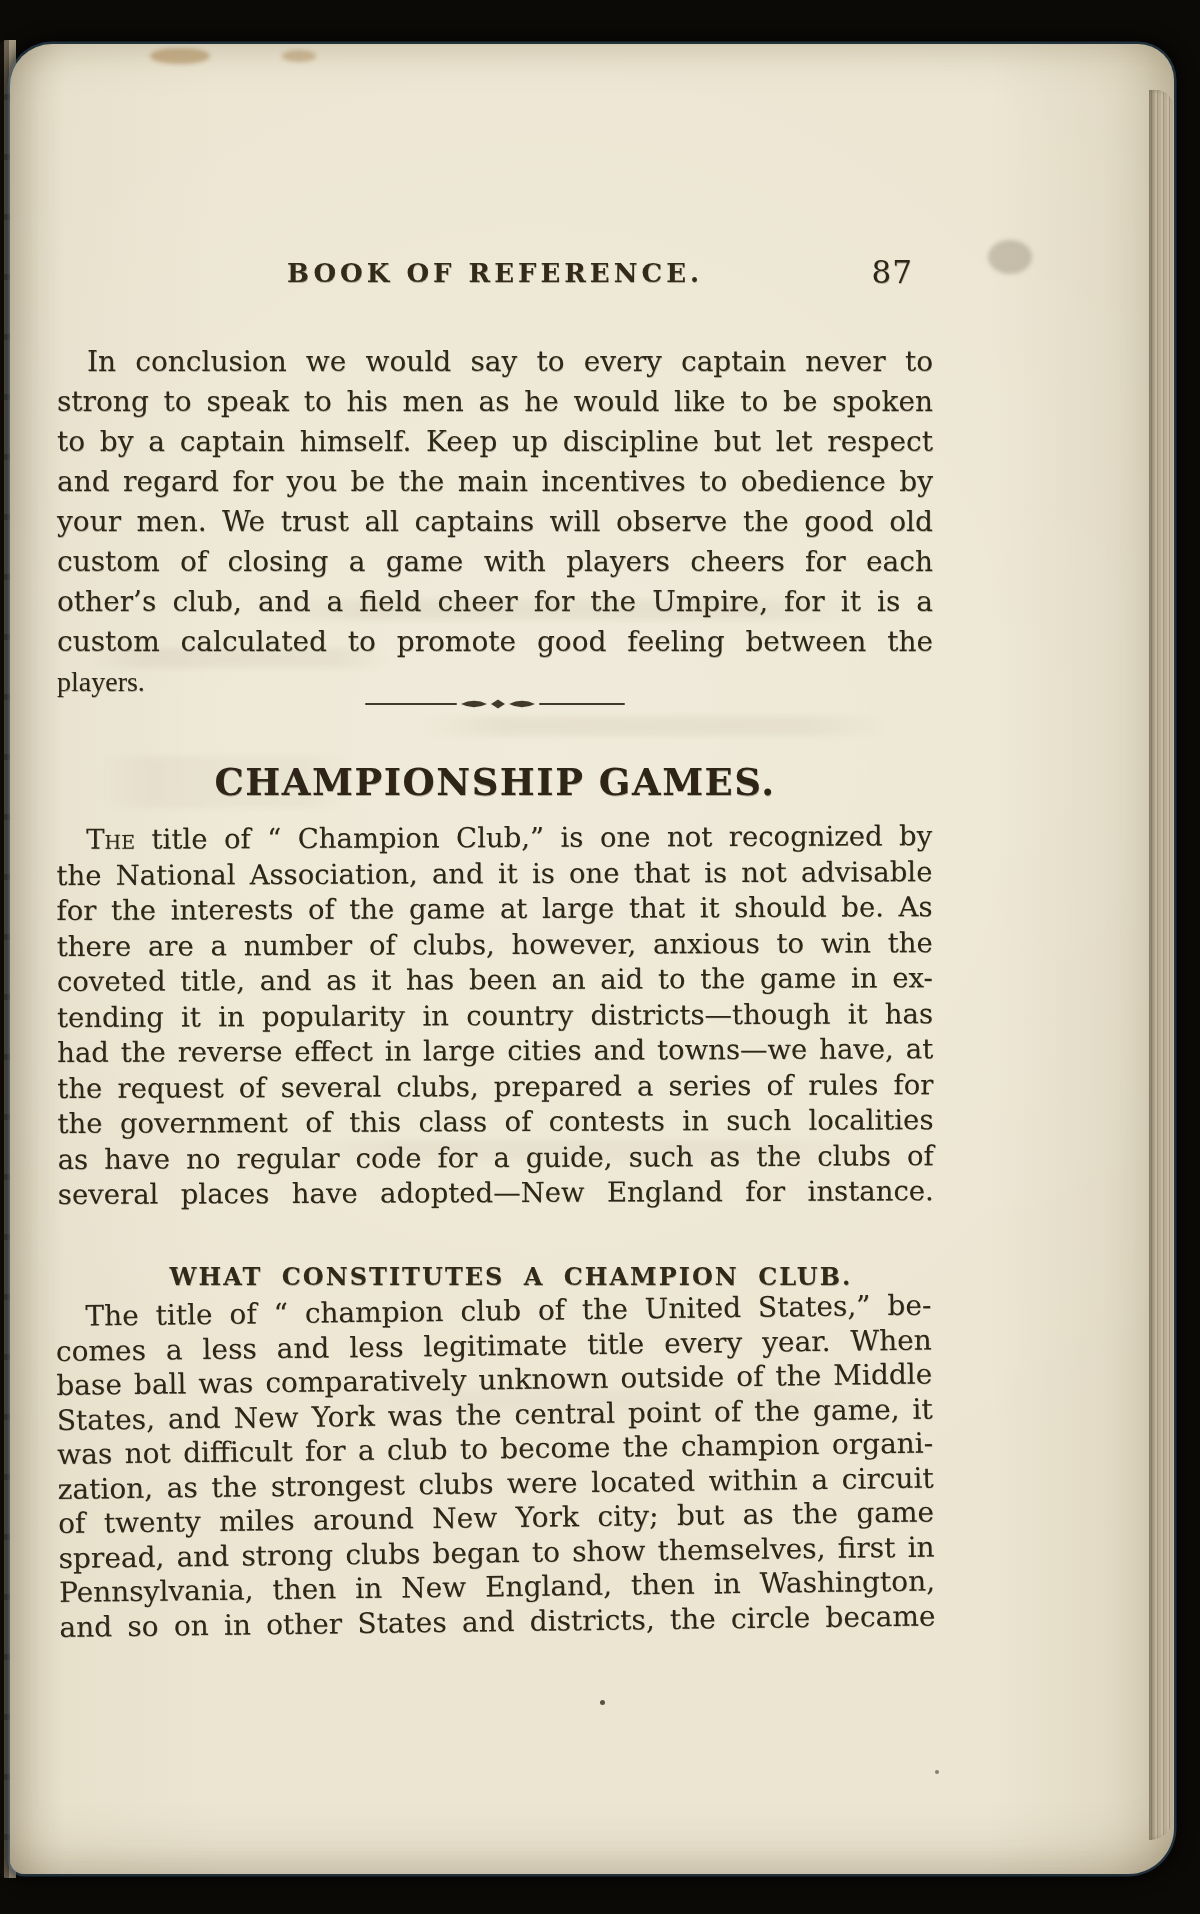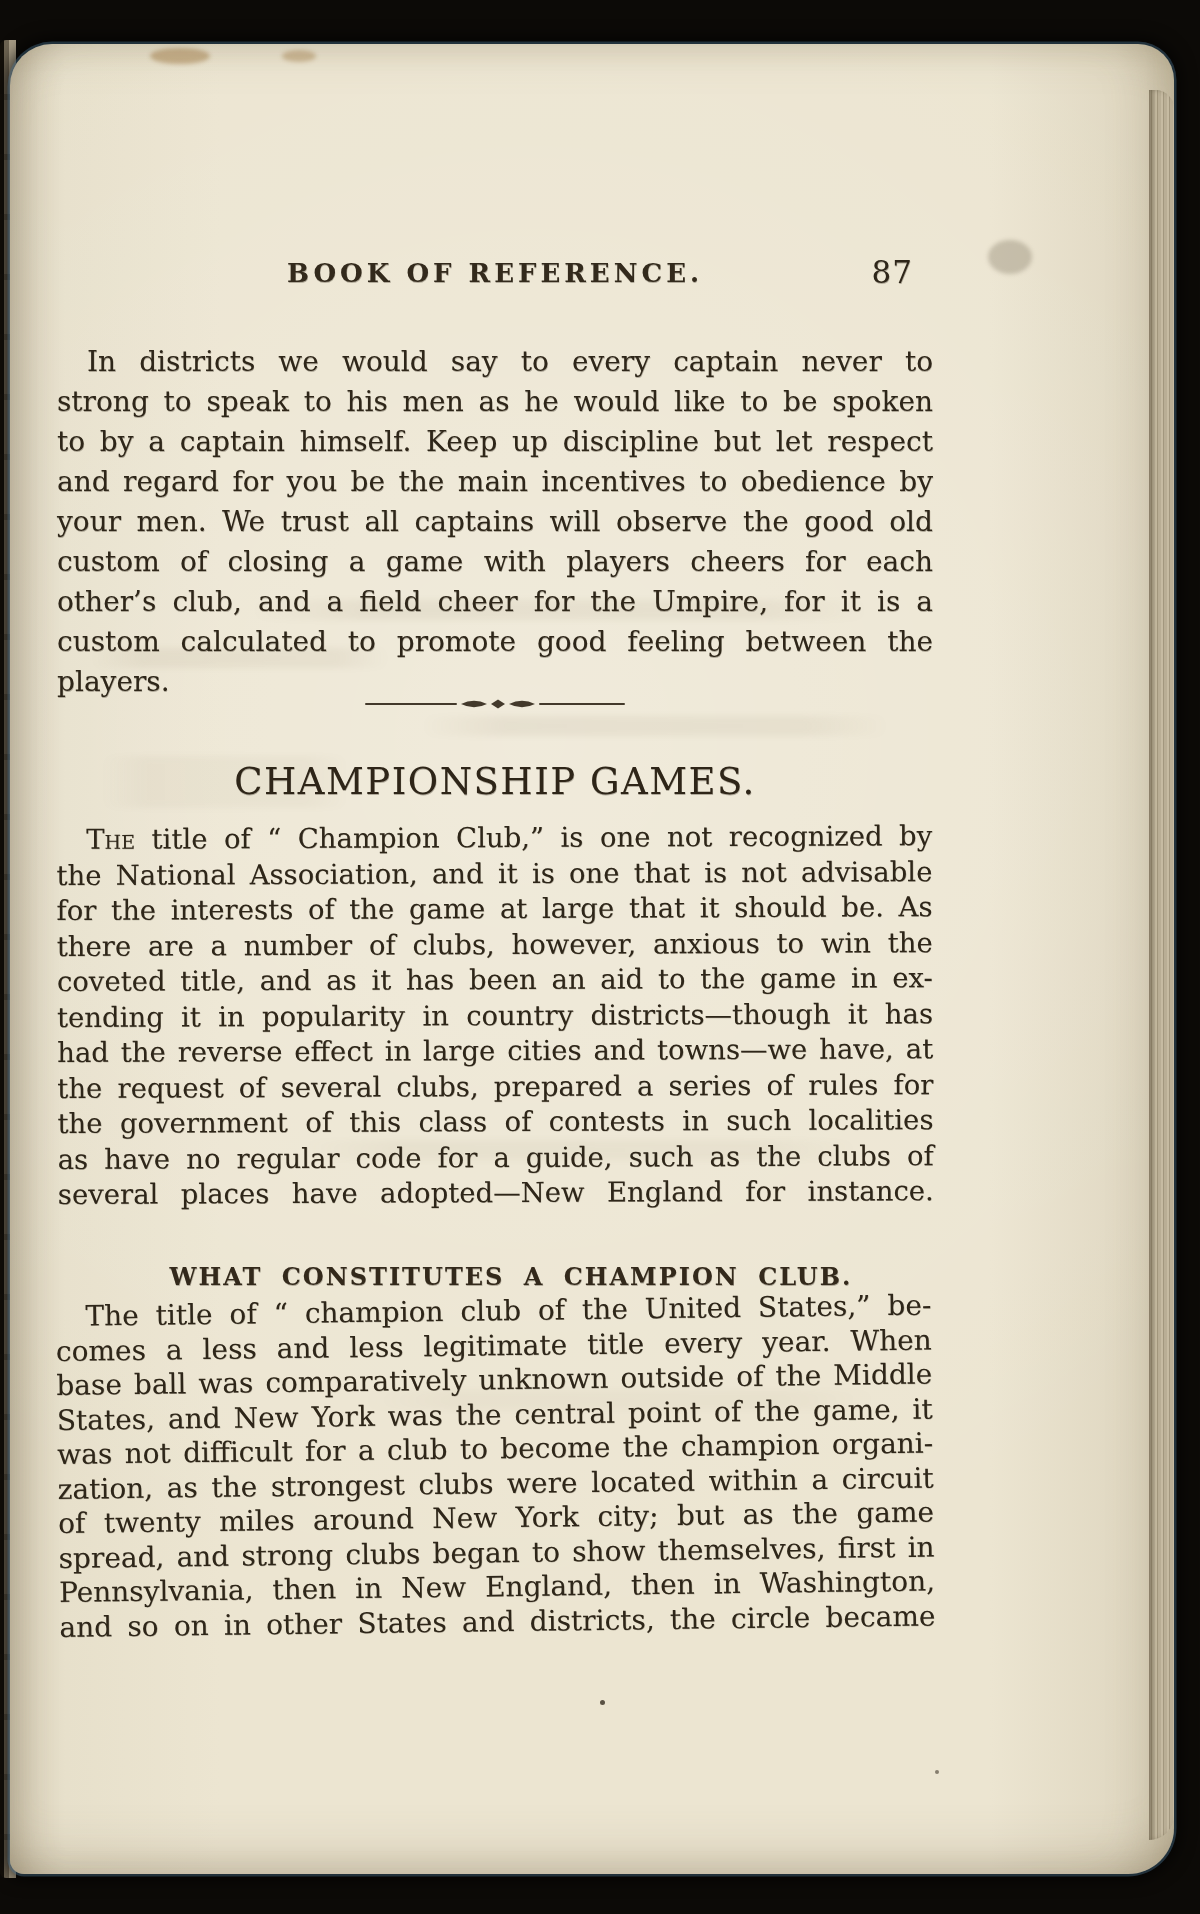--- a/index.html
+++ b/index.html
@@ -84,30 +84,30 @@
   }
   .page-number{position:absolute;right:20px;top:-4px;font-size:31px;letter-spacing:1px;}
 
   .para{position:absolute;left:0;width:100%;}
   .para1{top:298px;font-size:28px;line-height:40px;}
   .para2{top:778px;font-size:27.5px;line-height:35.5px;transform:rotate(-0.25deg);transform-origin:0 50%;}
   .para3{top:1256px;font-size:28px;line-height:34.5px;transform:rotate(-0.75deg);transform-origin:0 40%;}
 
   .line{text-align:justify;text-align-last:justify;text-justify:inter-word;word-spacing:1px;}
   .line.first{text-indent:30px;}
-  .line.last-short{text-align-last:left;}
+  .line.last-short{text-align-last:left;font-family:Liberation Serif, serif;}
   .sc{font-variant:small-caps;}
 
   .ornament-row{position:absolute;top:652px;left:0;width:100%;text-align:center;}
   .ornament{opacity:.92;}
   .ornament path,.ornament rect{fill:#352b1d;}
 
   h2.heading{
     position:absolute;top:716px;left:0;width:100%;margin:0;
-    text-align:center;font-size:37px;font-weight:normal;letter-spacing:1.5px;
+    text-align:center;font-size:37px;font-weight:bold;letter-spacing:1.5px;
     color:#2e2518;
   }
   h3.subheading{
     position:absolute;top:1202px;left:0;width:100%;margin:16px;
     text-align:center;font-size:24px;font-weight:bold;
     letter-spacing:2px;word-spacing:9px;color:#33291b;
   }
 </style>
 </head>
 <body>
@@ -135,21 +135,21 @@
     <div class="speck k3"></div>
 
     <div class="content">
 
       <div class="header-row">
         <div class="running-title">BOOK OF REFERENCE.</div>
         <div class="page-number">87</div>
       </div>
 
       <div class="para para1">
-        <div class="line first">In districts we would say to every captain never to</div>
+        <div class="line first">In conclusion we would say to every captain never to</div>
         <div class="line">strong to speak to his men as he would like to be spoken</div>
         <div class="line">to by a captain himself.  Keep up discipline but let respect</div>
         <div class="line">and regard for you be the main incentives to obedience by</div>
         <div class="line">your men.  We trust all captains will observe the good old</div>
         <div class="line">custom of closing a game with players cheers for each</div>
         <div class="line">other’s club, and a field cheer for the Umpire, for it is a</div>
         <div class="line">custom calculated to promote good feeling between the</div>
         <div class="line last-short">players.</div>
       </div>
 

